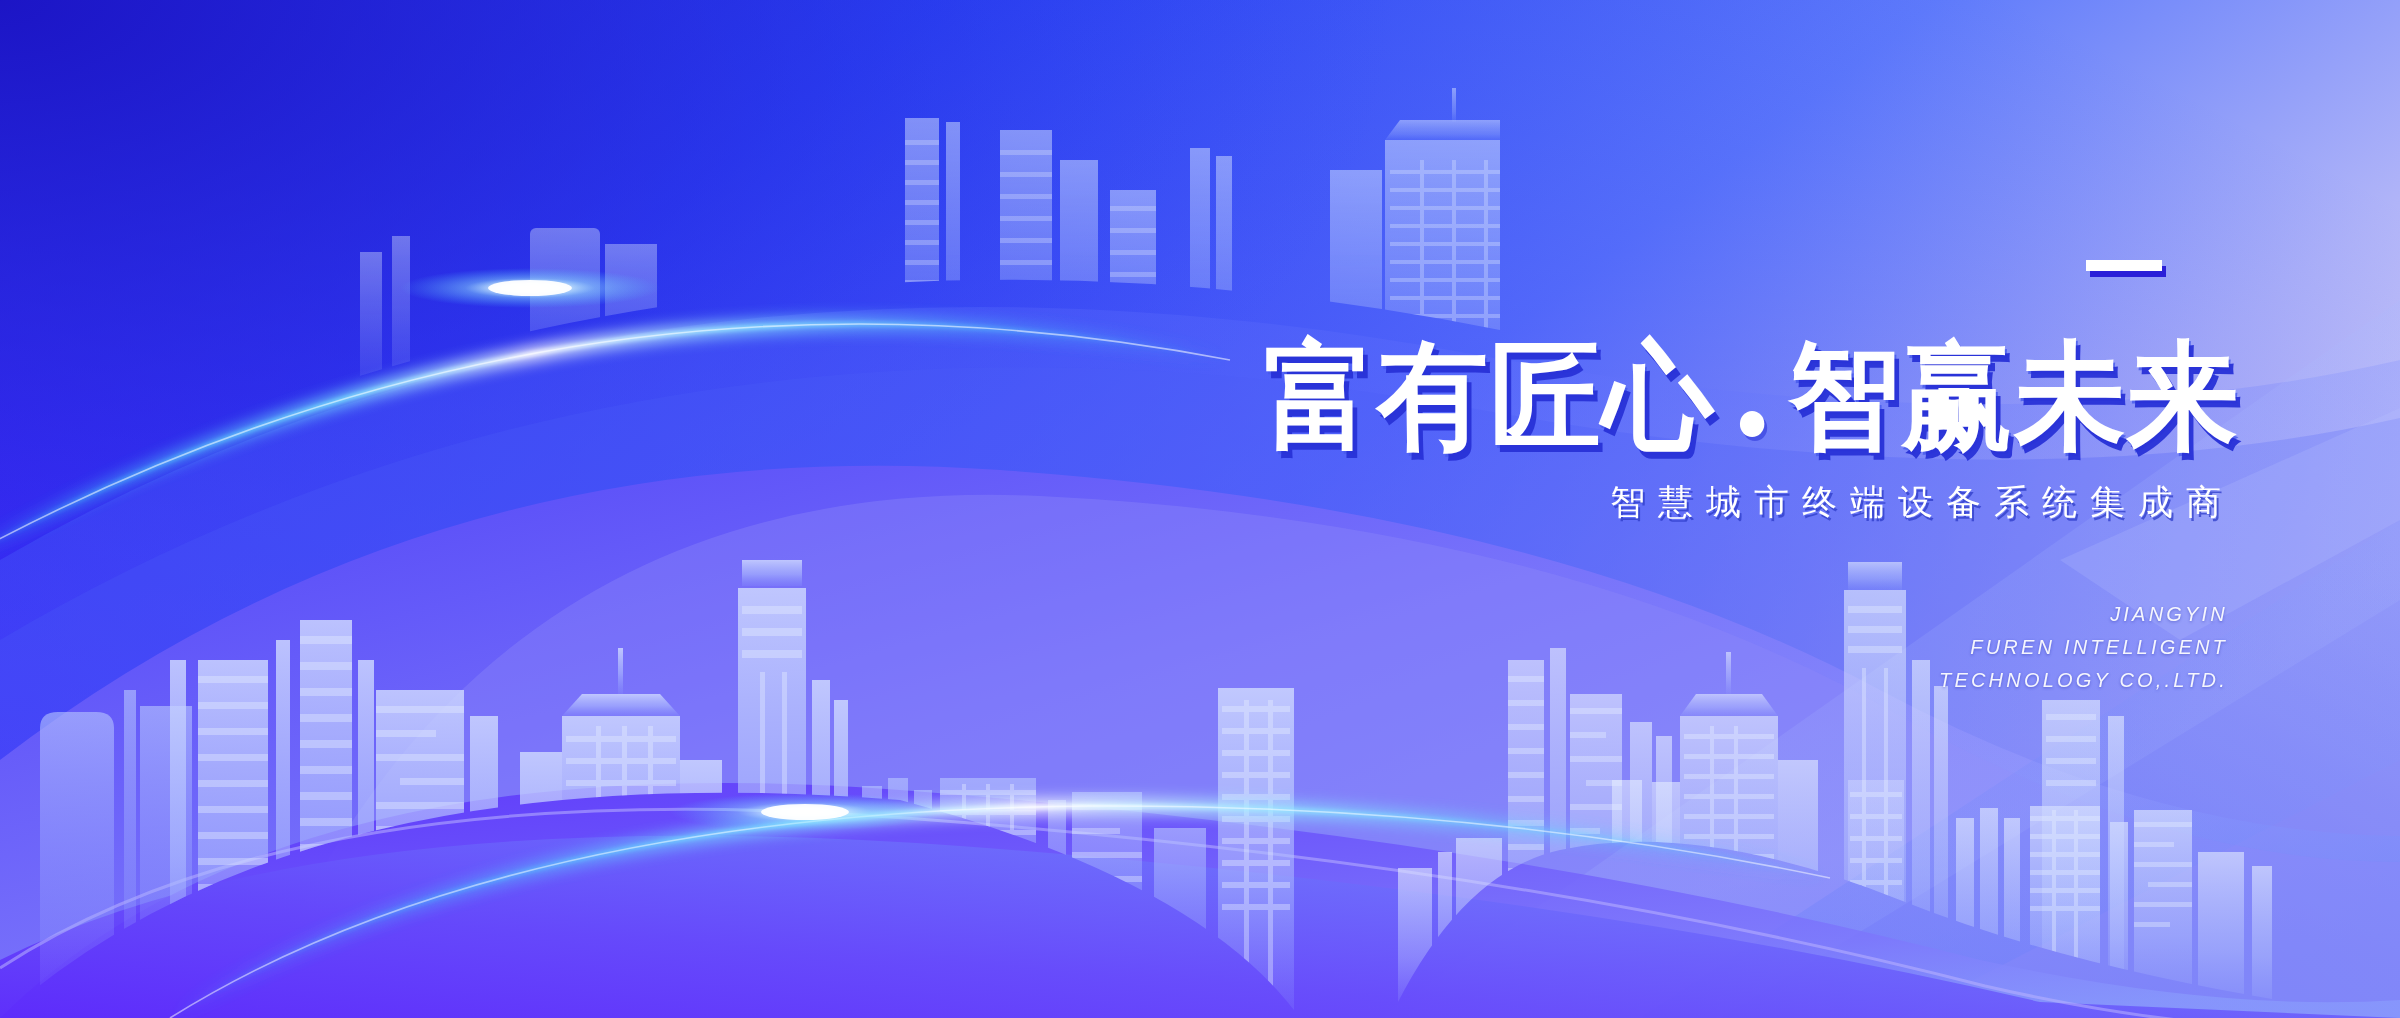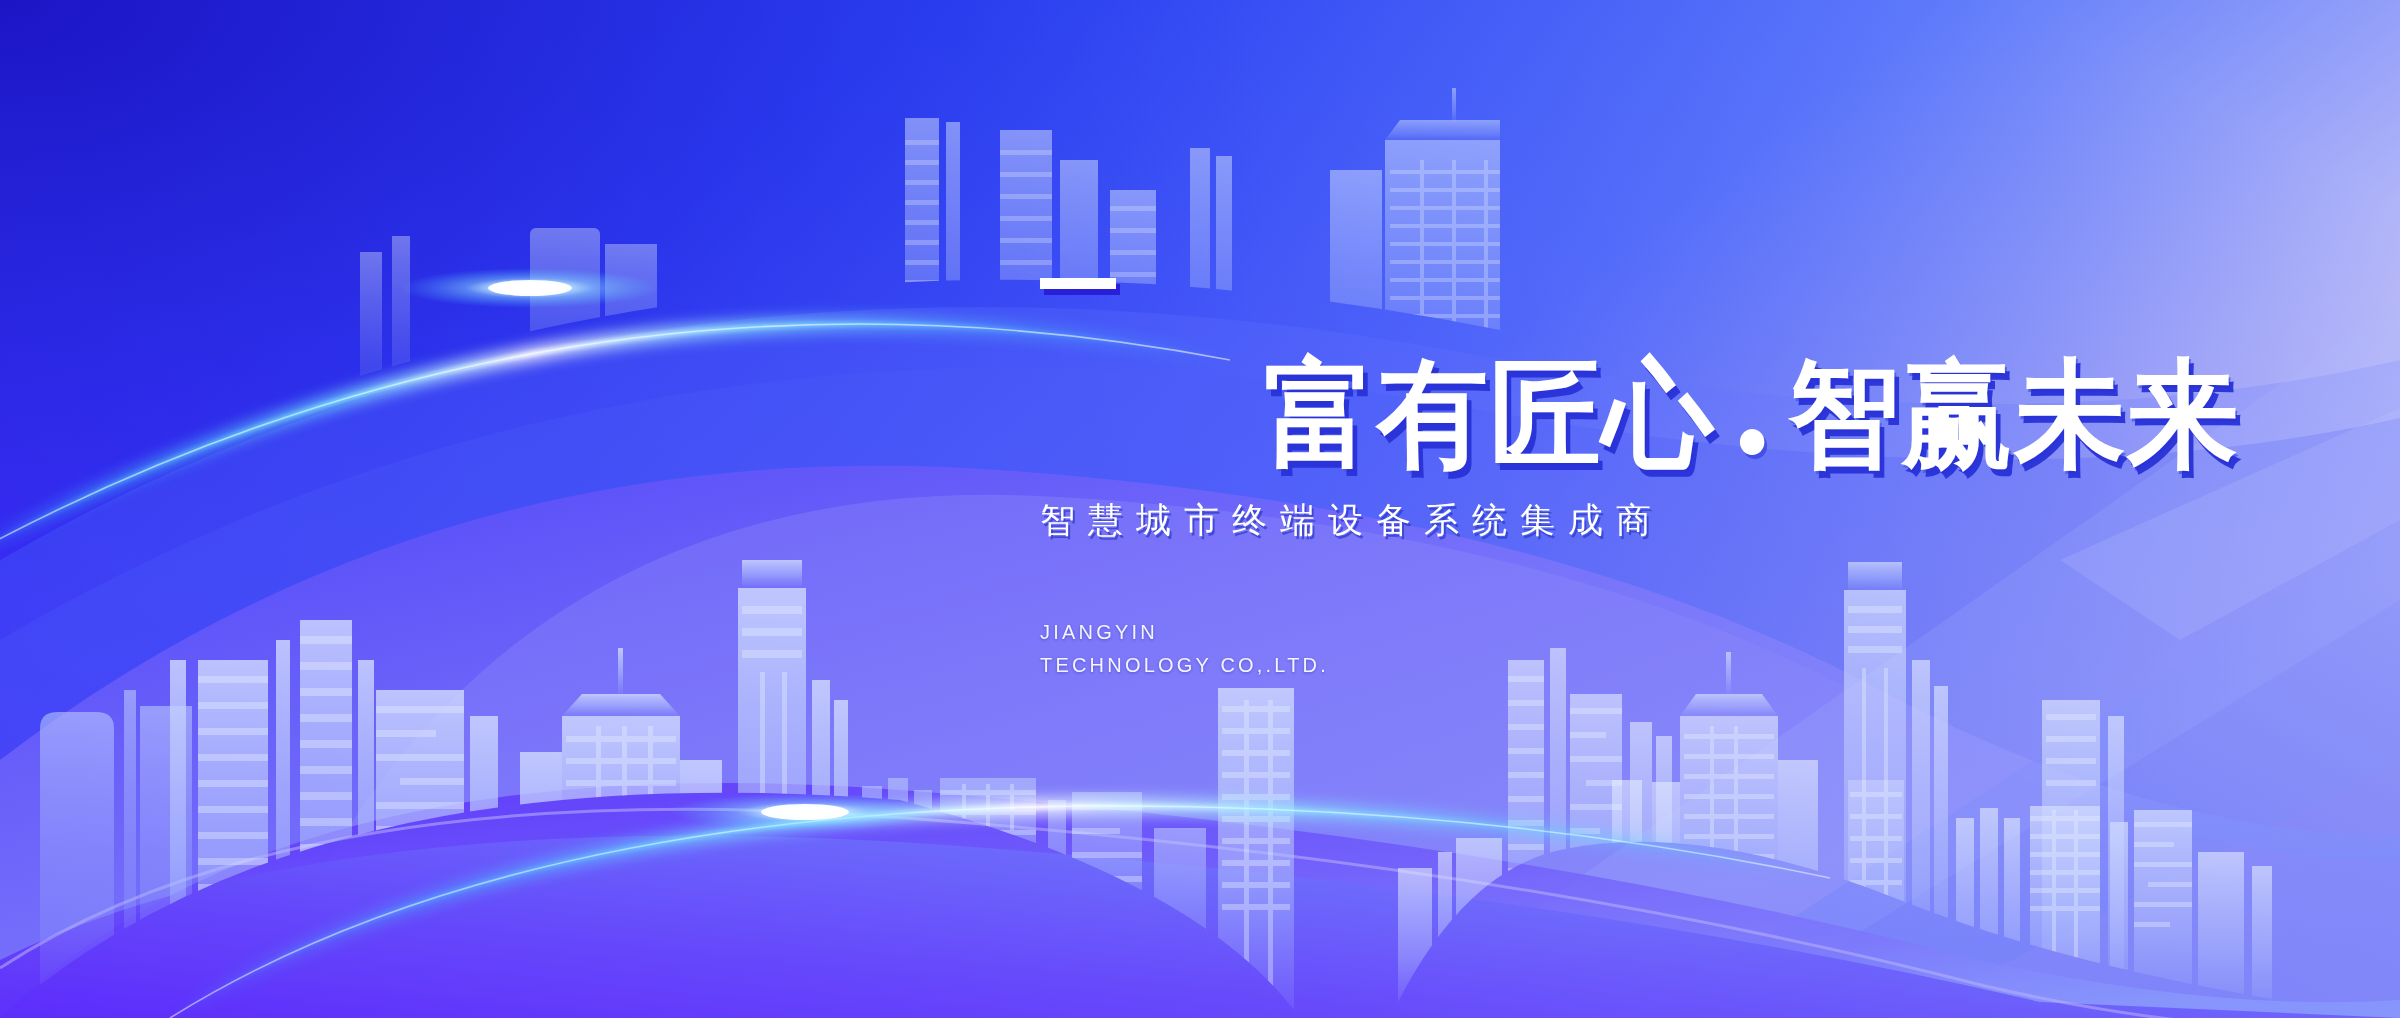--- a/index.html
+++ b/index.html
@@ -11,23 +11,24 @@
     overflow:hidden;
     font-family:"Liberation Sans","DejaVu Sans",sans-serif;
     background:#2b3df0;
   }
   .layer{position:absolute;inset:0;}
   .fill{position:absolute;inset:0;width:100%;height:100%;display:block;}
 
   
   #text-block{
     position:absolute;
-    left:1040px; top:278px;
+    left:1040px; top:260px;
     width:1200px;
     z-index:60;
+    text-align:right;
   }
   #accent-dash{
     display:inline-block;
     width:76px;height:11px;
     background:#ffffff;
     box-shadow:4px 6px 0 0 #2a1fd8;
     margin-right:78px;
     margin-bottom:62px;
   }
   #headline{
@@ -67,21 +68,21 @@
   }
   #company{
     margin-top:72px;
     margin-right:12px;
     color:rgba(255,255,255,.93);
     font-size:20px;
     line-height:1.65;
     letter-spacing:3.2px;
     white-space:nowrap;
   }
-  #company div{ text-shadow:0 1px 3px rgba(30,40,160,.45); }
+  #company div{ text-shadow:0 1px 3px rgba(30,40,160,.45);font-style:italic; }
 </style>
 </head>
 <body>
 
 <div id="stage">
 
   <div class="layer">
     <svg class="fill" viewBox="0 0 2400 1018" preserveAspectRatio="none">
       <defs>
         <linearGradient id="bgDiag" x1="0" y1="0" x2="1" y2="0.55">
@@ -695,18 +696,19 @@
     <h1 id="headline">
       <span>富有匠心</span>
       <span class="dot"></span>
       <span>智赢未来</span>
     </h1>
 
     <div id="subtitle">智慧城市终端设备系统集成商</div>
 
     <div id="company">
       <div>JIANGYIN</div>
+      <div>FUREN INTELLIGENT</div>
       <div>TECHNOLOGY CO,.LTD.</div>
     </div>
 
   </div>
 
 </div>
 
 </body></html>

